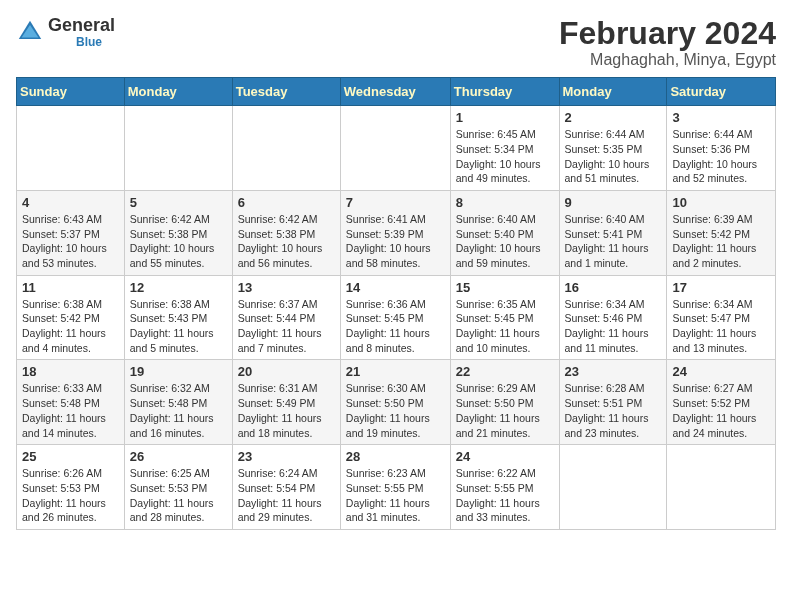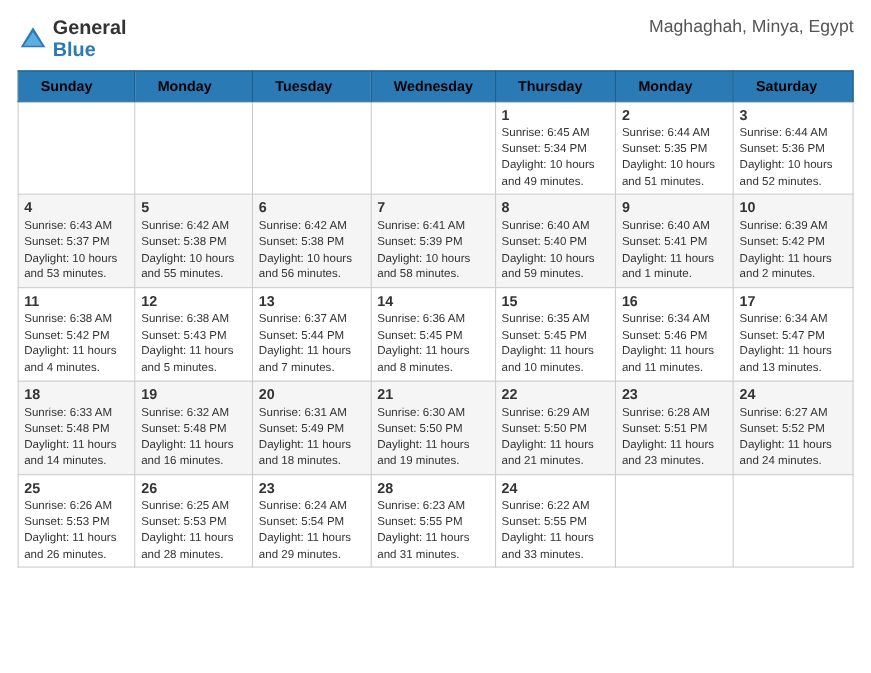--- a/index.html
+++ b/index.html
@@ -26,23 +26,24 @@
       flex-direction: column;
       line-height: 1.1;
     }
     .logo-general {
       font-size: 18px;
       font-weight: bold;
       color: #333;
       text-align: center;
     }
     .logo-blue {
-      font-size: 18px;
+      font-size: 12px;
       font-weight: bold;
       color: #2a7ab5;
+      margin-left: 28px;
     }
     .logo-icon {
       width: 28px;
       height: 28px;
     }
     .title-block {
       text-align: right;
     }
     .title-block h1 {
       font-size: 32px;
@@ -55,22 +56,22 @@
       color: #555;
       font-weight: normal;
     }
     .calendar {
       width: 100%;
       border-collapse: collapse;
       font-size: 11px;
     }
     .calendar th {
       background: #2a7ab5;
-      color: #000000;
-      padding: 6px 20px;
+      color: #fef9c3;
+      padding: 6px 3px;
       text-align: left;
       font-size: 13px;
       font-weight: bold;
       border: 1px solid #1e5f8a;
     }
     .calendar td {
       border: 1px solid #ccc;
       padding: 4px 5px;
       vertical-align: top;
       width: 113px;
@@ -103,20 +104,21 @@
     <svg class="logo-icon" viewBox="0 0 40 40" xmlns="http://www.w3.org/2000/svg">
       <polygon points="20,4 36,30 4,30" fill="#2a7ab5"></polygon>
       <polygon points="20,10 32,28 8,28" fill="#5aaee0"></polygon>
     </svg>
     <div class="logo-text">
       <span class="logo-general">General</span>
       <span class="logo-blue">Blue</span>
     </div>
   </div>
   <div class="title-block">
+    <h1>February 2024</h1>
     <h2>Maghaghah, Minya, Egypt</h2>
   </div>
 </div>
 
 <table class="calendar">
   <thead>
     <tr>
       <th>Sunday</th>
       <th>Monday</th>
       <th>Tuesday</th>

